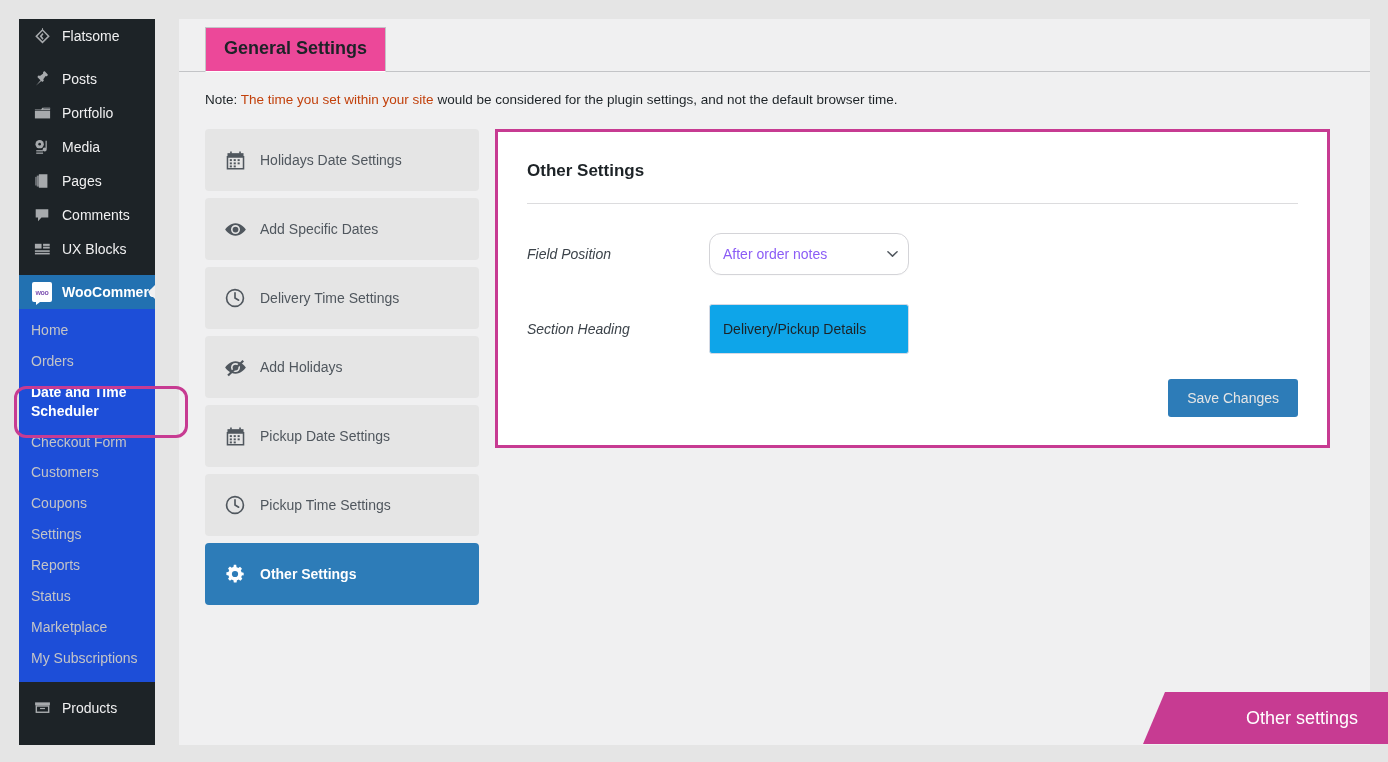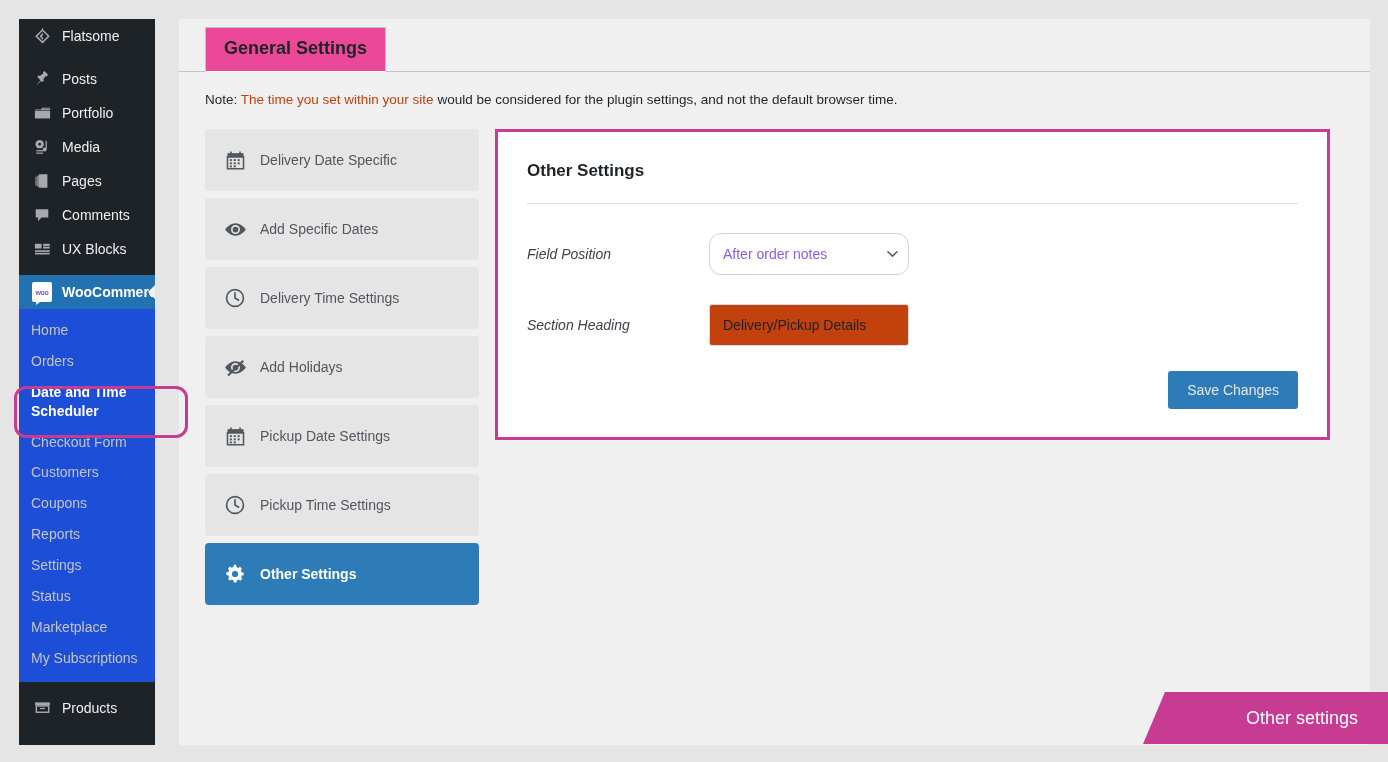--- a/index.html
+++ b/index.html
@@ -239,22 +239,22 @@
     color: #8b5cf6;
     box-shadow: 0 1px 1px rgba(0,0,0,0.02);
   }
   .fake-select .chev {
     position: absolute;
     right: 12px; top: 50%;
     margin-top: -4px;
     width: 9px; height: 9px;
   }
   .text-input {
-    width: 200px; height: 42px;
-    background: #c2410c;
+    width: 200px; height: 50px;
+    background: #0ea5e9;
     border: 1px solid #d4d9e4;
     border-radius: 3px;
     display: flex;
     align-items: center;
     padding: 0 13px;
     font-size: 14px;
     color: #1d2327;
   }
 
   .panel-actions {
@@ -392,22 +392,22 @@
       <span class="arrow"></span>
     </div>
 
     <div class="wp-submenu">
       <a class="wp-sub-item">Home</a>
       <a class="wp-sub-item">Orders</a>
       <a class="wp-sub-item sub-current">Date and Time Scheduler</a>
       <a class="wp-sub-item">Checkout Form</a>
       <a class="wp-sub-item">Customers</a>
       <a class="wp-sub-item">Coupons</a>
+      <a class="wp-sub-item">Settings</a>
       <a class="wp-sub-item">Reports</a>
-      <a class="wp-sub-item">Settings</a>
       <a class="wp-sub-item">Status</a>
       <a class="wp-sub-item">Marketplace</a>
       <a class="wp-sub-item">My Subscriptions</a>
     </div>
 
     <div class="wp-sep"></div>
 
     <div class="wp-menu-item">
       <span class="mi-icon">
         <svg width="19" height="19" viewBox="0 0 20 20" fill="#a7aaad">
@@ -446,21 +446,21 @@
               <rect x="5" y="9.6" width="2.2" height="2"></rect>
                 <rect x="9.1" y="9.6" width="2.2" height="2"></rect>
                 <rect x="13.2" y="9.6" width="2.2" height="2"></rect>
               <rect x="5" y="13" width="2.2" height="2"></rect>
                 <rect x="9.1" y="13" width="2.2" height="2"></rect>
                 <rect x="13.2" y="13" width="2.2" height="2"></rect>
               <rect x="5" y="16.2" width="2.2" height="2"></rect>
                 <rect x="9.1" y="16.2" width="2.2" height="2"></rect>
             </svg>
           </span>
-          <span>Delivery Date Specific</span>
+          <span>Holidays Date Settings</span>
         </div>
 
         <div class="snav-item">
           <span class="sn-icon">
             <svg width="23" height="23" viewBox="0 0 24 24" fill="currentColor">
               <path d="M12 5.5C6.6 5.5 2.4 10 1.2 12c1.2 2 5.4 6.5 10.8 6.5S21.6 14 22.8 12C21.6 10 17.4 5.5 12 5.5zm0 11.2c-2.6 0-4.7-2.1-4.7-4.7S9.4 7.3 12 7.3s4.7 2.1 4.7 4.7-2.1 4.7-4.7 4.7z"></path>
               <circle cx="12" cy="12" r="3"></circle>
             </svg>
           </span>
           <span>Add Specific Dates</span>

